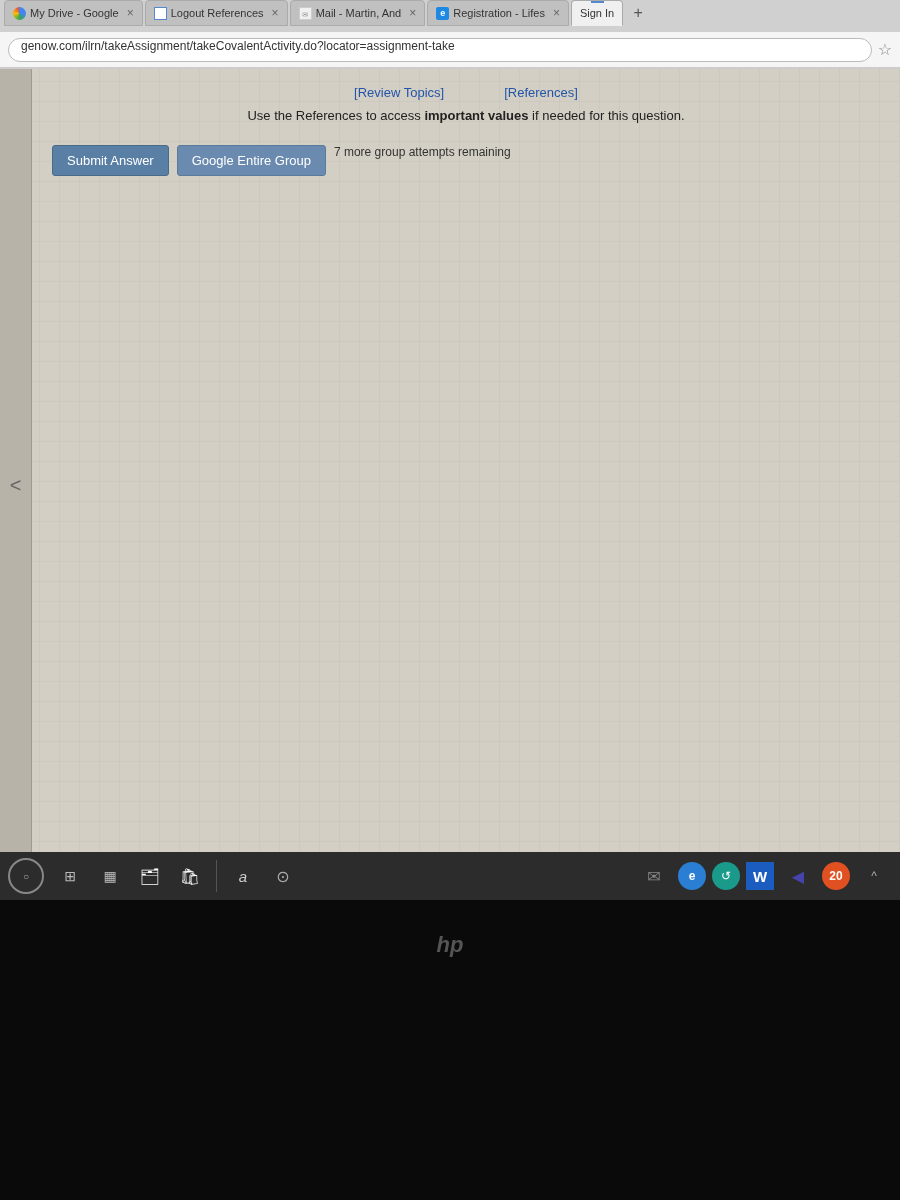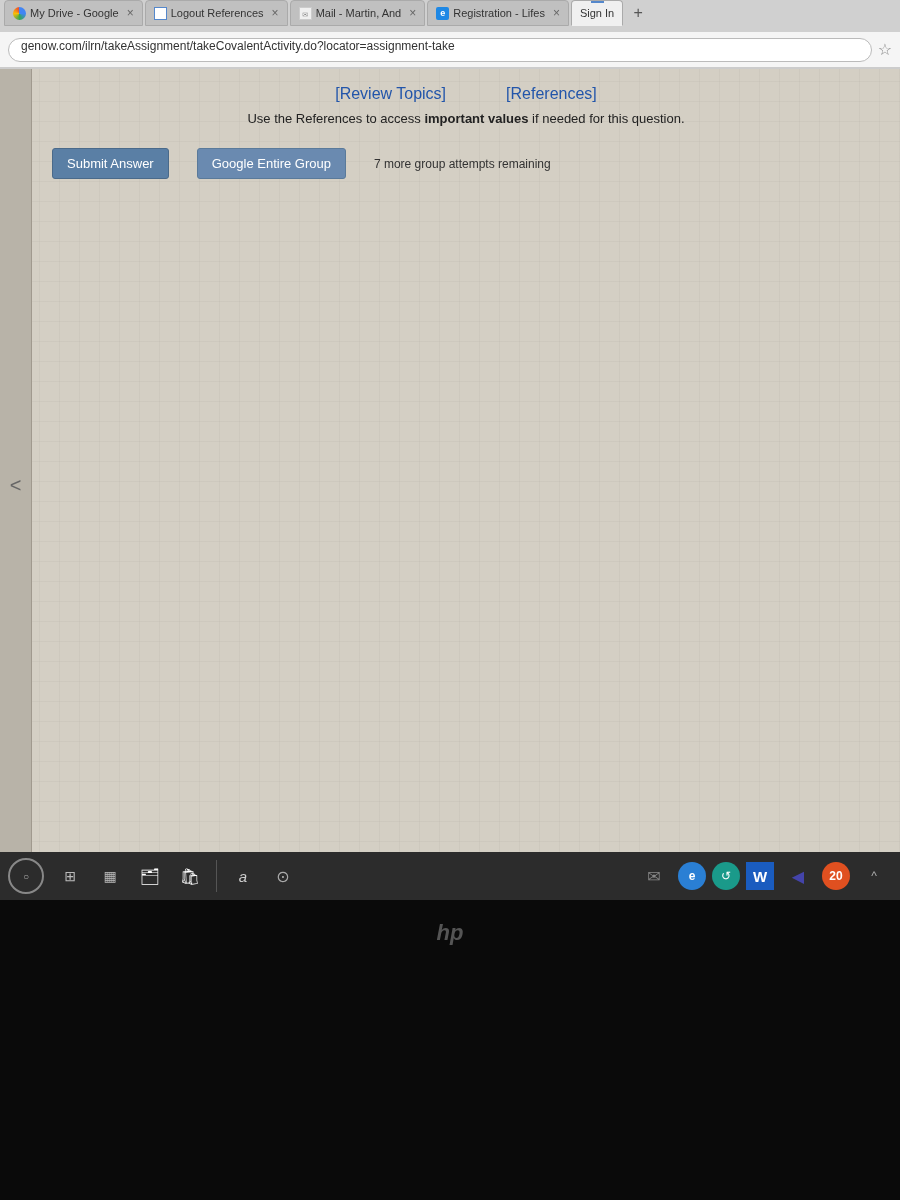--- a/index.html
+++ b/index.html
@@ -155,21 +155,21 @@
     
     .links-row {
       display: flex;
       justify-content: center;
       gap: 60px;
       margin-bottom: 8px;
     }
 
     .link-text {
       color: #2255aa;
-      font-size: 16px;
+      font-size: 13px;
       text-decoration: none;
       cursor: pointer;
     }
 
     
     .reference-instruction {
       text-align: center;
       font-size: 13px;
       color: #222;
       margin-bottom: 22px;
@@ -197,22 +197,22 @@
       height: 22px;
       border: 1px solid #888;
       background: #f9f9f9;
       margin-left: 4px;
       vertical-align: middle;
     }
 
     
     .buttons-row {
       display: flex;
-      align-items: center;
-      gap: 28px;
+      align-items: flex-start;
+      gap: 8px;
       flex-wrap: wrap;
     }
 
     .btn-submit {
       padding: 7px 14px;
       background: #5a7fa5;
       color: white;
       border: 1px solid #4a6a8a;
       border-radius: 3px;
       font-size: 13px;
@@ -340,21 +340,21 @@
     .black-area {
       position: absolute;
       bottom: 0;
       left: 0;
       width: 100%;
       height: 300px;
       background: #0a0a0a;
       display: flex;
       align-items: flex-start;
       justify-content: center;
-      padding-top: 20px;
+      padding-top: 32px;
     }
 
     .hp-logo {
       color: #555;
       font-size: 22px;
       font-style: italic;
       font-weight: bold;
     }
 
     

